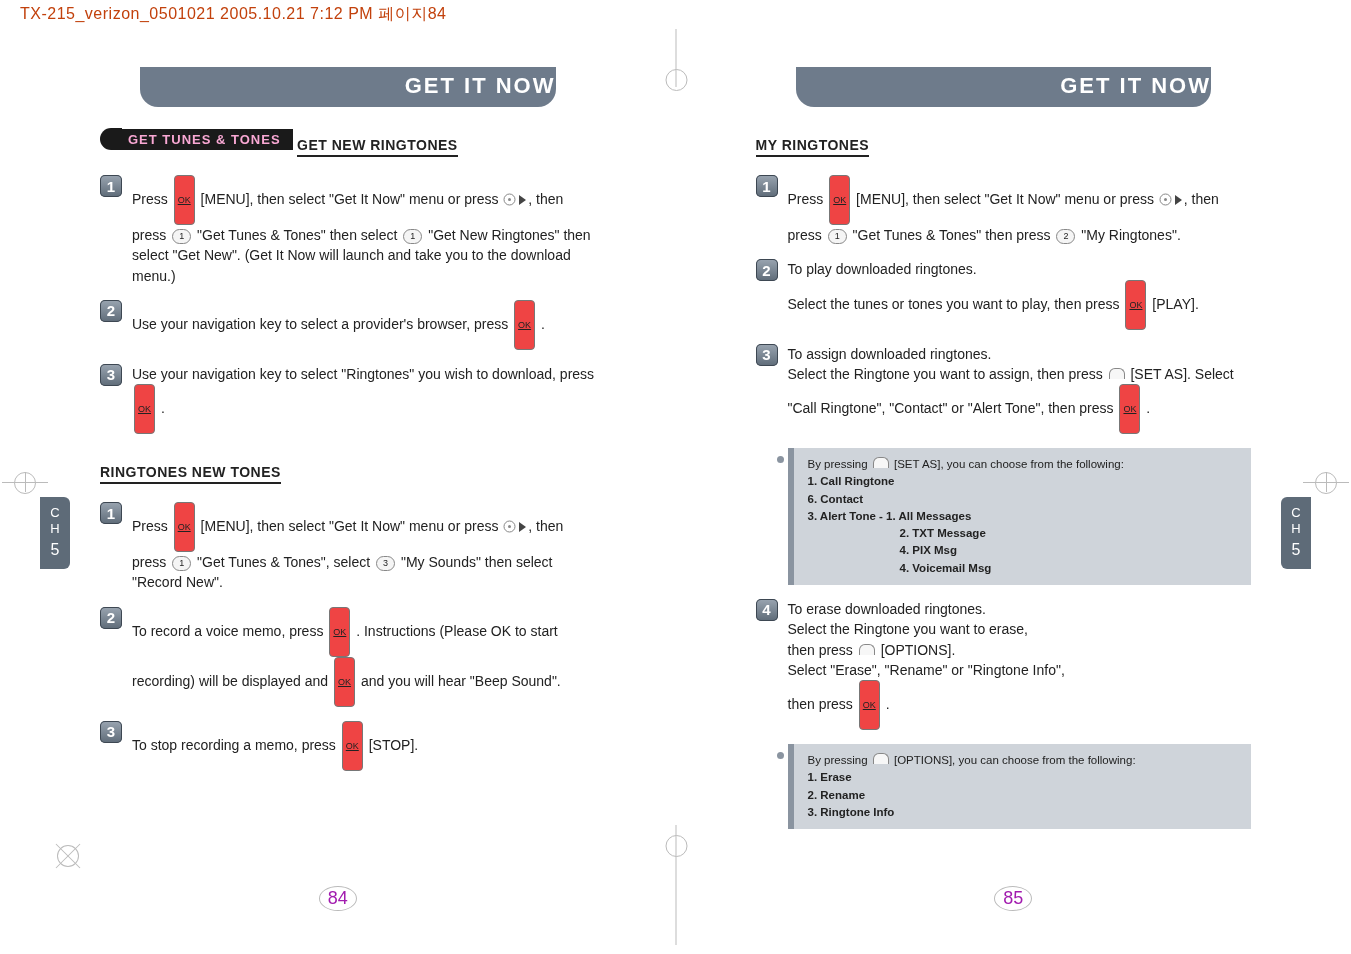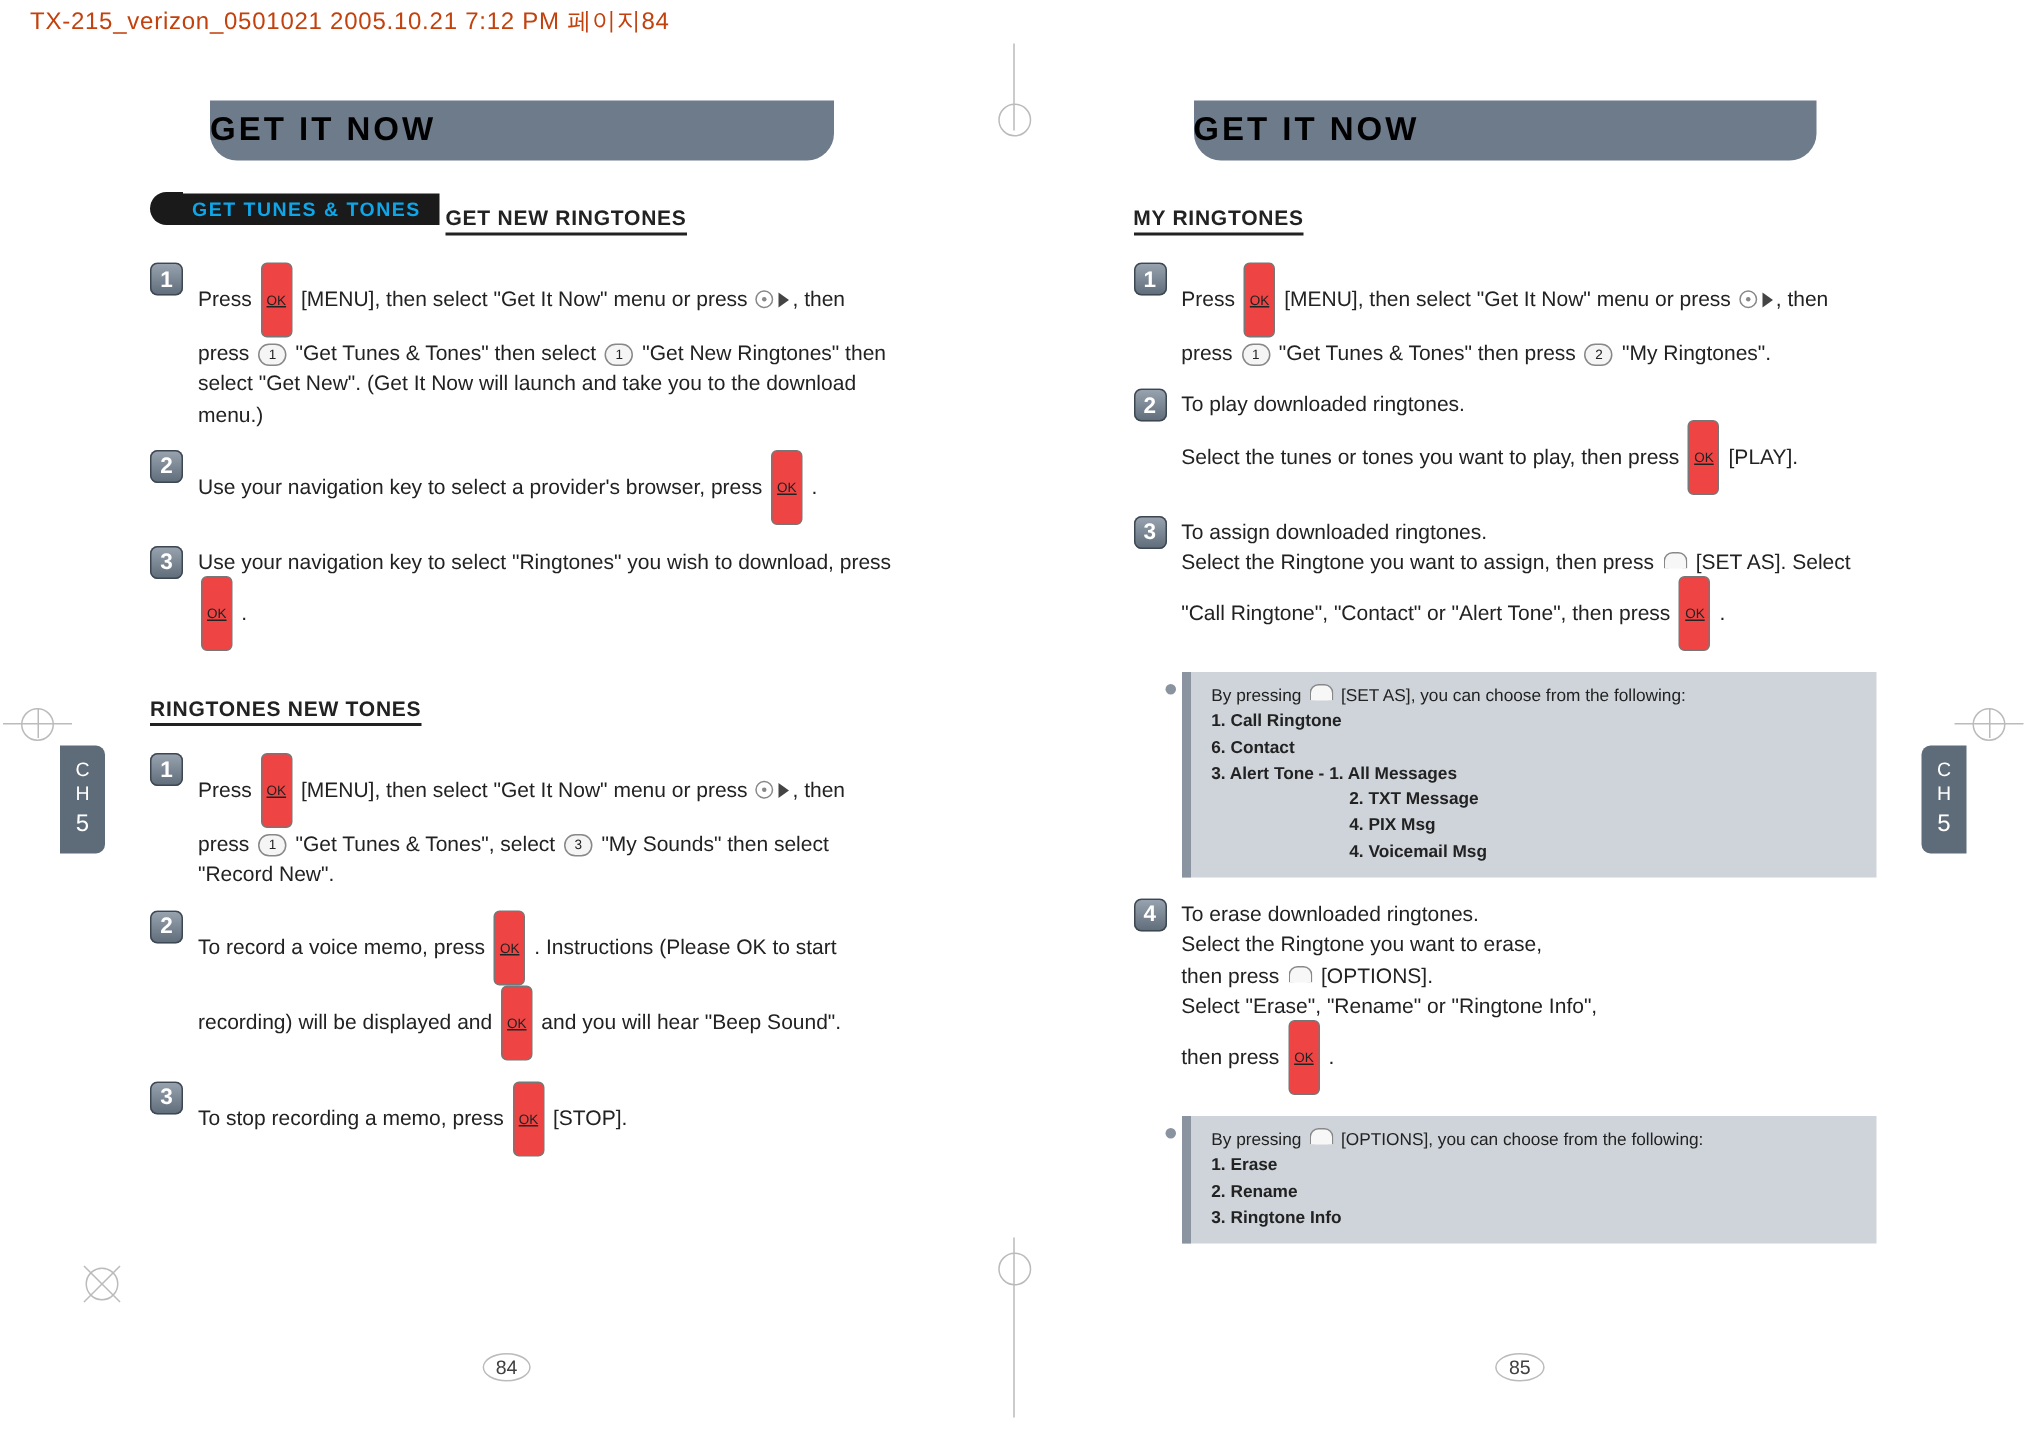--- a/index.html
+++ b/index.html
@@ -9,24 +9,24 @@
   .regmark::before{left:50%;top:-4px;bottom:-4px;width:1px;transform:translateX(-50%);}
   .regmark::after{top:50%;left:-4px;right:-4px;height:1px;transform:translateY(-50%);}
   .regmark span{position:absolute;inset:2px;border:1px solid #bbb;border-radius:50%;}
   .regmark-top{position:absolute;left:50%;top:2px;width:1px;height:58px;background:#bbb;transform:translateX(-50%);pointer-events:none;}
   .regmark-top::after{content:"";position:absolute;left:-10px;top:40px;width:20px;height:20px;border:1px solid #bbb;border-radius:50%;}
   .regmark-bottom{position:absolute;left:50%;bottom:2px;width:1px;height:120px;background:#bbb;transform:translateX(-50%);pointer-events:none;}
   .regmark-bottom::after{content:"";position:absolute;left:-10px;top:10px;width:20px;height:20px;border:1px solid #bbb;border-radius:50%;}
   .spread{position:relative;width:1351px;height:920px;display:flex;}
   .page{flex:1;position:relative;padding:40px 80px 0 100px;box-sizing:border-box;}
   .page.right{padding:40px 100px 0 80px;}
-  .banner{background:#6e7b8b;color:#000000;font-weight:bold;font-size:22px;letter-spacing:2px;text-align:left;padding:6px 0 8px;border-radius:0 0 18px 18px;margin:0 40px 14px;}
+  .banner{background:#6e7b8b;color:#ffffff;font-weight:bold;font-size:22px;letter-spacing:2px;text-align:right;padding:6px 0 8px;border-radius:0 0 18px 18px;margin:0 40px 14px;}
   .ribbon{display:inline-flex;align-items:center;margin-bottom:6px;}
   .ribbon .lead{width:22px;height:22px;background:#1a1a1a;border-radius:11px 0 0 11px;display:inline-block;}
-  .ribbon .body{background:#1a1a1a;color:#0ea5e9;font-weight:bold;font-size:13px;letter-spacing:1px;padding:3px 12px 3px 6px;}
+  .ribbon .body{background:#1a1a1a;color:#f9a8d4;font-weight:bold;font-size:13px;letter-spacing:1px;padding:3px 12px 3px 6px;}
   h4.section{font-size:14px;letter-spacing:.5px;margin:16px 0 8px;border-bottom:2px solid #222;display:inline-block;padding-bottom:2px;}
   .step{display:flex;align-items:flex-start;gap:10px;margin:10px 0 14px;}
   .num{flex:none;width:22px;height:22px;border-radius:5px;background:linear-gradient(#9aa5b1,#5e6b78);color:#fff;font-weight:bold;font-size:15px;display:flex;align-items:center;justify-content:center;box-shadow:inset 0 0 0 1px #3d4752;}
   .step p{margin:0;font-size:14px;line-height:1.45;}
   .okbtn{display:inline-block;border:1px solid #777;border-radius:4px;padding:18px 3px;font-size:9px;line-height:12px;vertical-align:1px;background:#ef4444;margin:0 2px;font-family:Arial;text-decoration:underline;}
   .softkey{display:inline-block;width:14px;height:10px;border:1px solid #888;border-bottom:none;border-radius:6px 6px 0 0;vertical-align:0;margin:0 2px;background:#f7f7f7;}
   .softkey.right{border-radius:6px 6px 0 0;transform:scaleX(-1);}
   .navicon{display:inline-block;width:13px;height:13px;vertical-align:-2px;margin:0 1px;}
   .navicon svg{display:block;}
   .arrow{display:inline-block;width:0;height:0;border-top:5px solid transparent;border-bottom:5px solid transparent;border-left:7px solid #444;vertical-align:-1px;margin:0 2px;}
@@ -37,21 +37,21 @@
   .chtab{position:absolute;top:470px;width:30px;background:#5e6b78;color:#fff;text-align:center;padding:8px 0 10px;font-size:13px;line-height:1.2;}
   .chtab.left{left:40px;border-radius:0 6px 6px 0;}
   .chtab.right{right:40px;border-radius:6px 0 0 6px;}
   .chtab .n{display:block;font-size:16px;margin-top:4px;}
   .reg-side{position:absolute;top:455px;width:46px;}
   .reg-side.left{left:2px;}
   .reg-side.right{right:2px;}
   .reg-side::before{content:"";position:absolute;top:50%;left:0;right:0;height:1px;background:#bbb;}
   .reg-side::after{content:"";position:absolute;left:50%;top:-10px;bottom:-10px;width:1px;background:#bbb;}
   .reg-side span{position:absolute;left:12px;top:-10px;width:20px;height:20px;border:1px solid #bbb;border-radius:50%;}
-  .pagenum{position:absolute;bottom:26px;left:50%;transform:translateX(-50%);font-size:13px;color:#404040;}
+  .pagenum{position:absolute;bottom:36px;left:50%;transform:translateX(-50%);font-size:18px;color:#a21caf;}
   .pagenum .oval{display:inline-block;border:1px solid #bbb;border-radius:50%;padding:1px 8px;}
 </style>
 </head>
 <body>
 
 <div class="scan-header">TX-215_verizon_0501021  2005.10.21  7:12 PM  페이지84</div>
 
 <div class="spread">
 
   <div class="regmark-top"></div>

